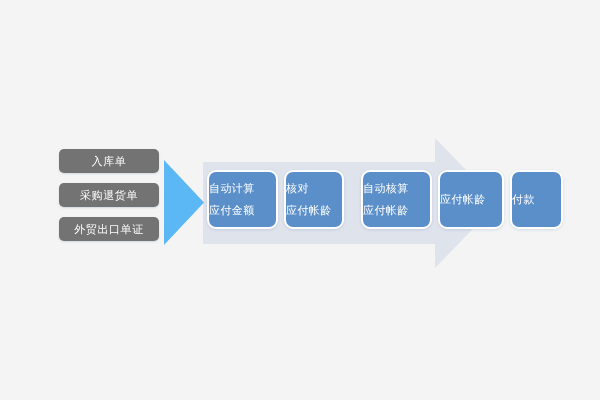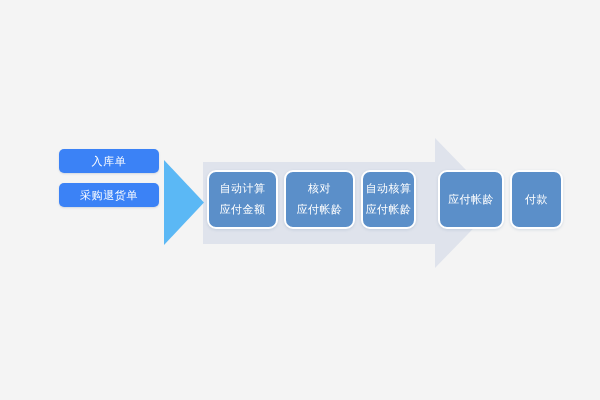--- a/index.html
+++ b/index.html
@@ -28,21 +28,21 @@
   .input-stack {
     position: absolute;
     left: 59px;
     top: 149px;
     width: 100px;
   }
   .input-chip {
     width: 100px;
     height: 24px;
     border-radius: 5px;
-    background: #3b82f6;
+    background: #737373;
     box-shadow: 0 1px 2px rgba(90,120,160,0.22);
     display: flex;
     align-items: center;
     justify-content: center;
     margin-bottom: 10px;
     box-sizing: border-box;
   }
   .input-chip-label {
     color: #ffffff;
     font-size: 11px;
@@ -71,59 +71,60 @@
 
   
   .step-box {
     position: absolute;
     border-radius: 9px;
     background: #5b8fc9;
     border: 2px solid #ffffff;
     box-sizing: border-box;
     display: flex;
     flex-direction: column;
-    align-items: center;
     justify-content: center;
     box-shadow: 0 1px 3px rgba(80,110,150,0.18);
   }
   .step-line {
     color: #ffffff;
     font-size: 11px;
     line-height: 1;
     letter-spacing: 0.4px;
     white-space: nowrap;
   }
   .step-line + .step-line {
     margin-top: 11px;
-    font-family: Liberation Mono, monospace;
   }
 
   .step-0 { left: 207px; top: 170px; width: 71px; height: 59px; }
-  .step-1 { left: 284px; top: 170px; width: 71px; height: 59px; }
-  .step-2 { left: 361px; top: 170px; width: 55px; height: 59px; }
+  .step-1 { left: 284px; top: 170px; width: 60px; height: 59px; }
+  .step-2 { left: 361px; top: 170px; width: 71px; height: 59px; }
   .step-3 { left: 438px; top: 170px; width: 66px; height: 59px; }
   .step-4 { left: 510px; top: 170px; width: 53px; height: 59px; font-family: Liberation Serif, serif; }
 </style>
 </head>
 <body>
 
 <div id="diagram-canvas">
 
   <div class="flow-arrow-bg">
     <svg width="295" height="130" viewBox="0 0 295 130" xmlns="http://www.w3.org/2000/svg" aria-hidden="true">
       <polygon points="0,24 232,24 232,0 295,65 232,130 232,106 0,106" fill="#dfe3ec"></polygon>
     </svg>
   </div>
 
   <div class="input-stack">
     <div class="input-chip">
       <span class="input-chip-label">入库单</span>
     </div>
     <div class="input-chip">
       <span class="input-chip-label">采购退货单</span>
+    </div>
+    <div class="input-chip">
+      <span class="input-chip-label">外贸出口单证</span>
     </div>
   </div>
 
   <div class="feeder-arrow">
     <svg width="40" height="85" viewBox="0 0 40 85" xmlns="http://www.w3.org/2000/svg" aria-hidden="true">
       <polygon points="0,0 40,42.5 0,85" fill="#5bb8f5"></polygon>
     </svg>
   </div>
 
   <div class="step-box step-0">

